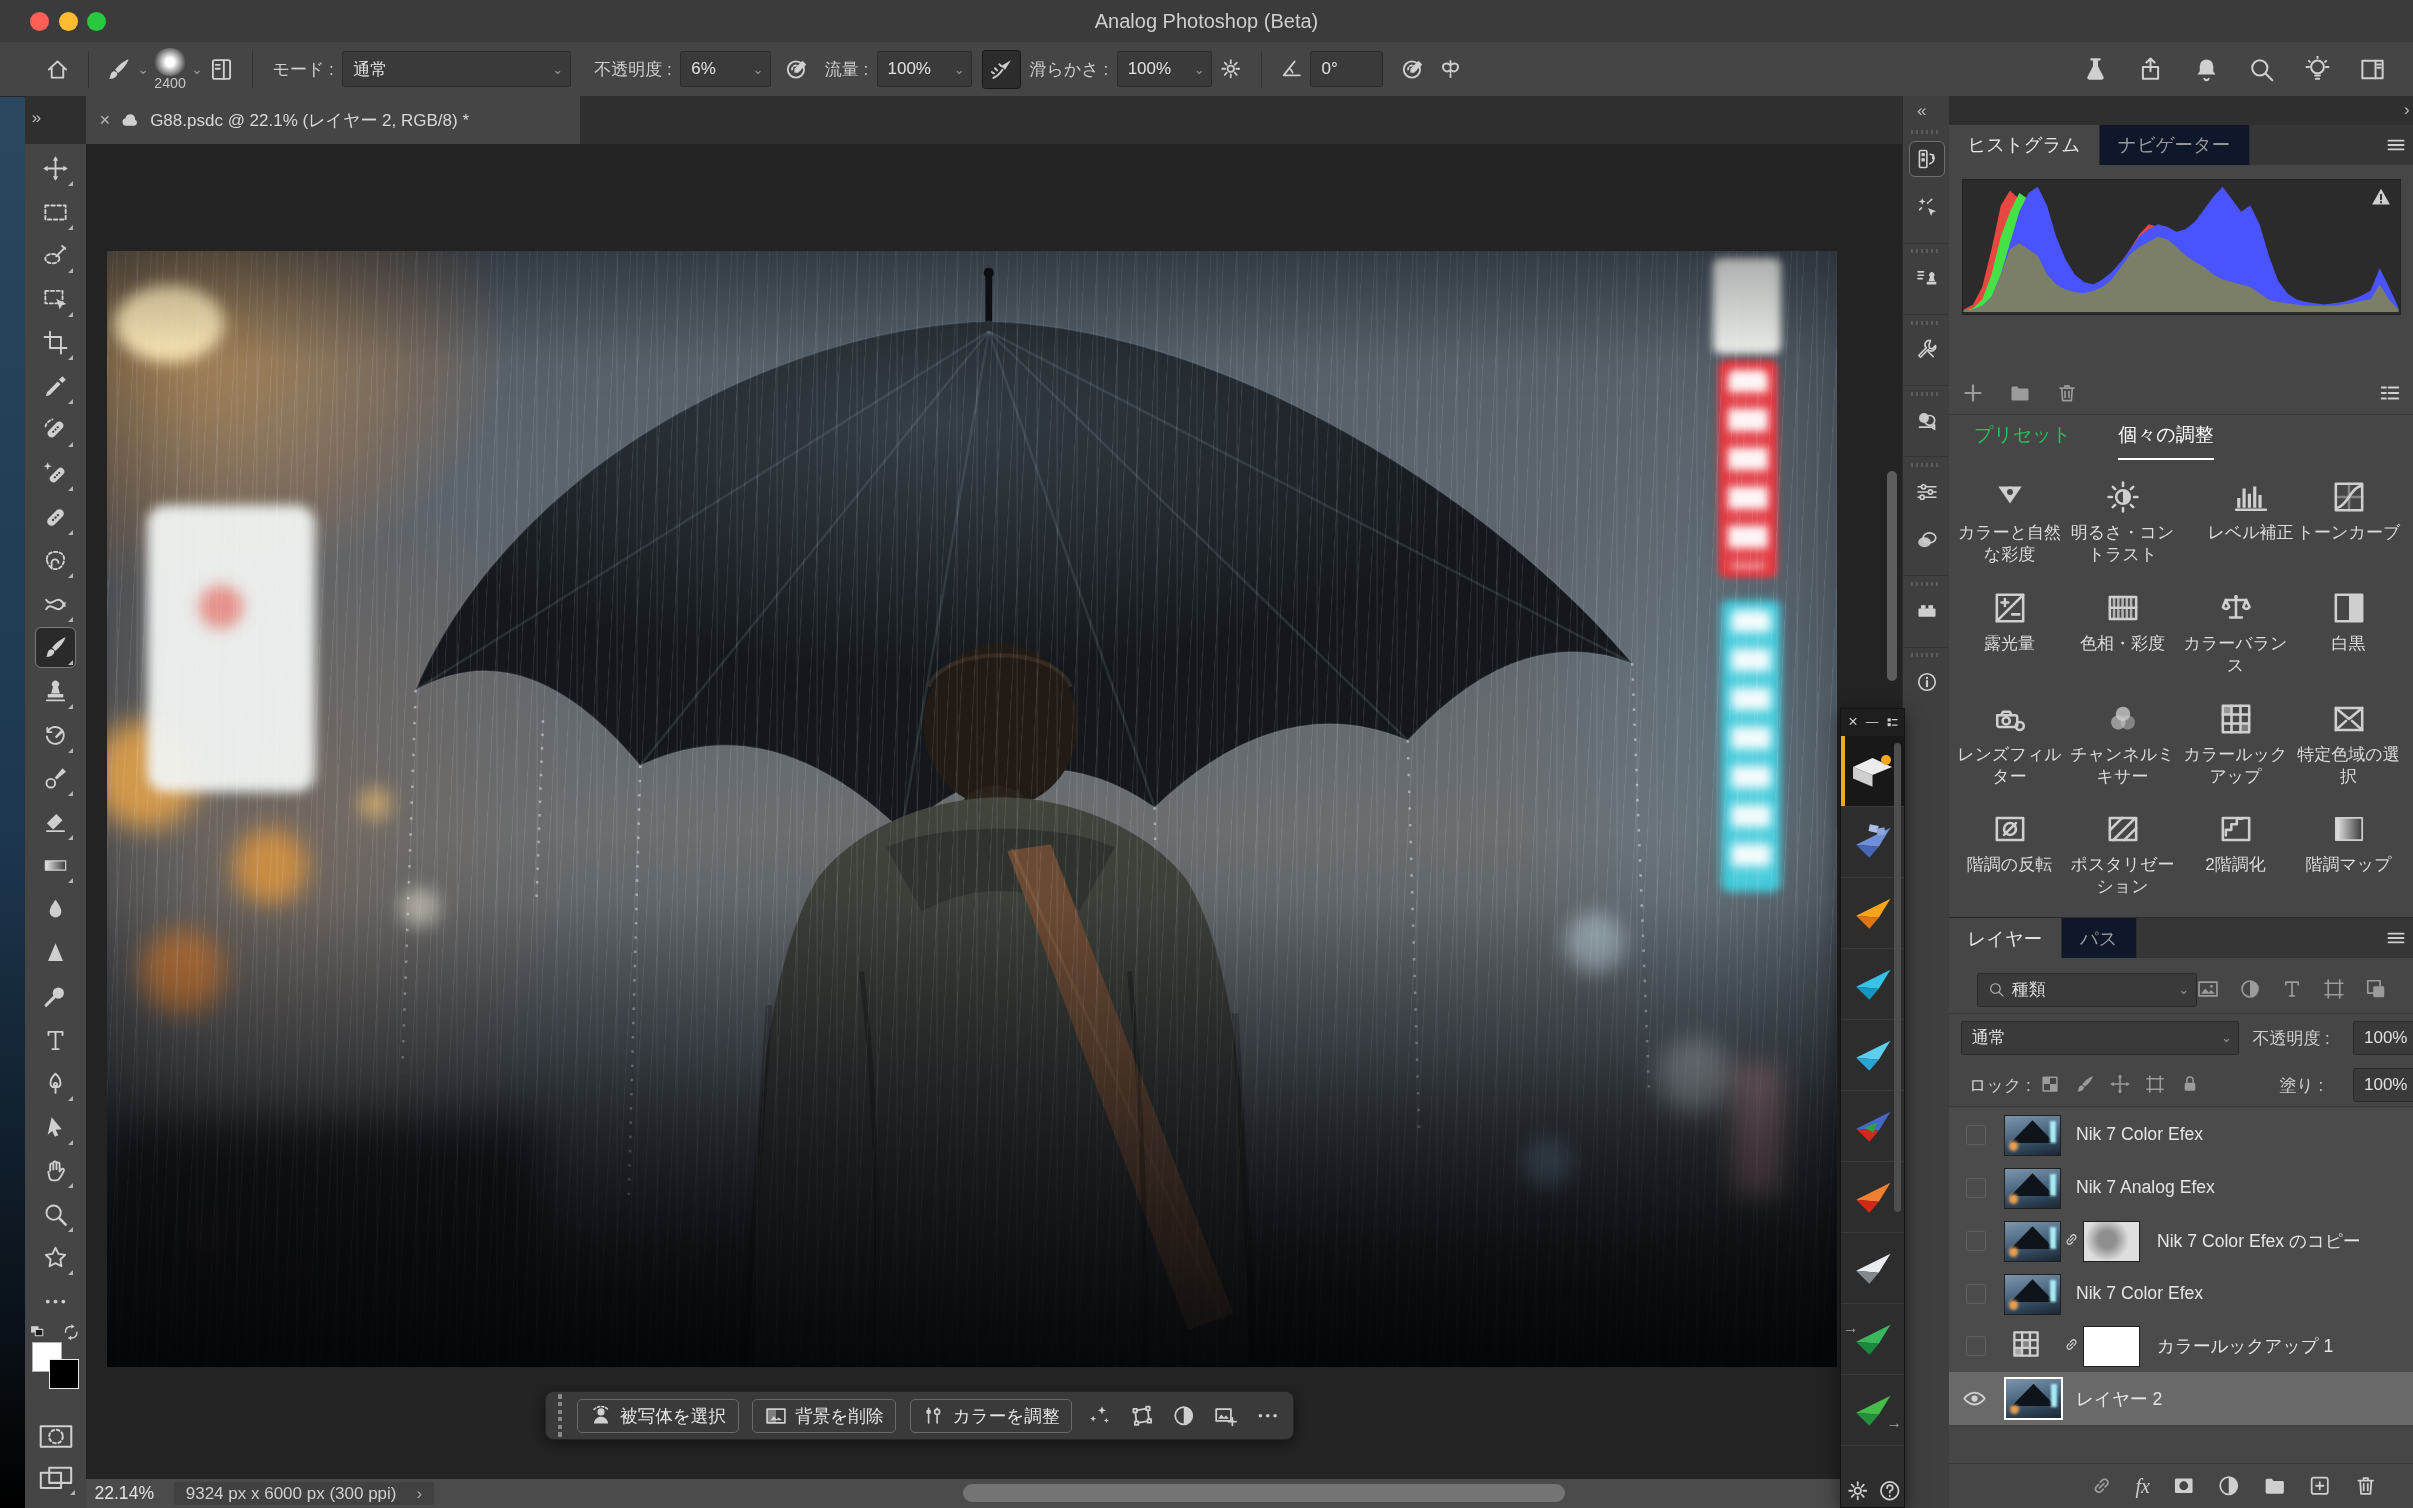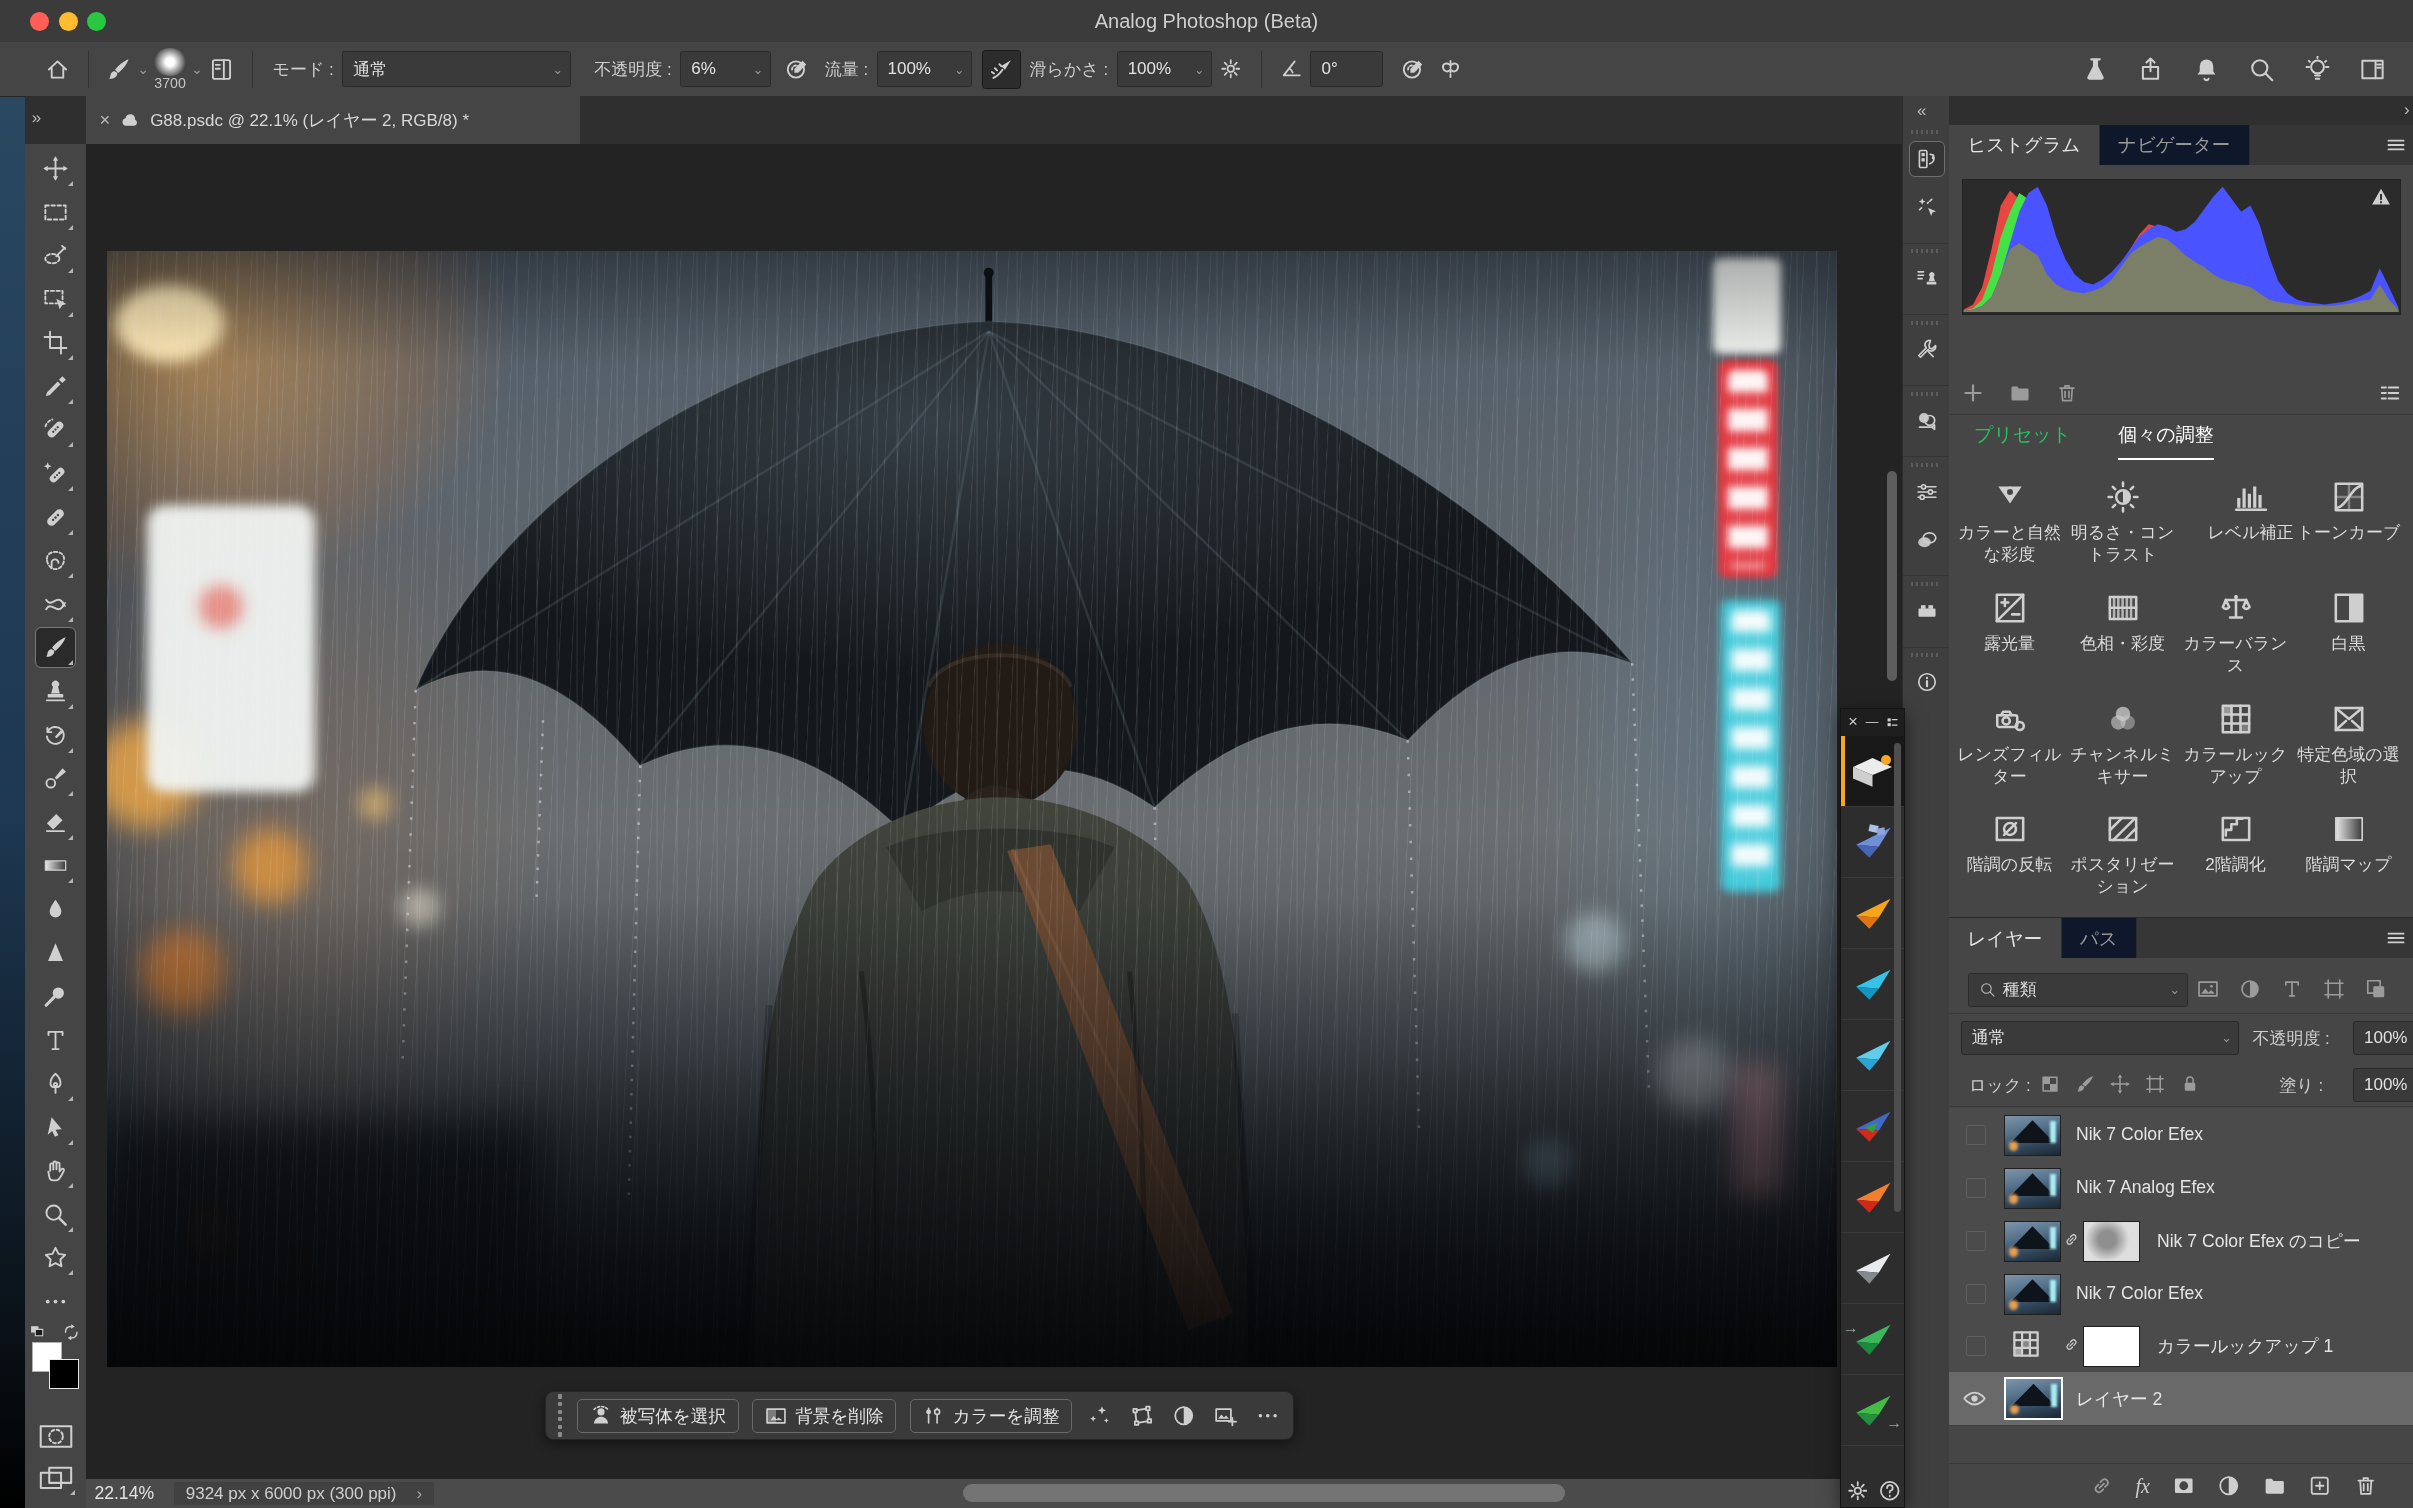--- a/index.html
+++ b/index.html
@@ -161,21 +161,21 @@
       <div class="ob-sep"></div>
       <div class="ic ob-ic">
         <svg width="25" height="25" viewBox="0 0 16 16" aria-hidden="true">
           <path class="f" d="M14.5 1.5C11 2.8 7.6 5.6 5.8 8.2l2 2C10.4 8.4 13.2 5 14.5 1.5z"></path>
           <path class="f" d="M5.2 8.9C3.8 9.3 3 10.3 2.8 12c-.1 1.2-.8 1.9-.8 1.9s2.4.4 3.9-.9c1-.8 1.5-1.9 1.3-2.9z"></path>
         </svg>
       </div>
       <div class="mini" style="color: rgb(154, 154, 154);">⌄</div>
       <div style="display: flex; flex-direction: column; align-items: center; margin: 0px 5px;">
         <div class="brush-dot"></div>
-        <div class="mini">3700</div>
+        <div class="mini">2400</div>
       </div>
       <div class="mini" style="color: rgb(154, 154, 154);">⌄</div>
       <div class="ic ob-ic">
         <svg width="25" height="25" viewBox="0 0 16 16" aria-hidden="true">
           <rect x="2.5" y="2" width="11" height="12" rx="1.2"></rect>
           <path d="M9.5 2v12M4.3 5h2.6M4.3 7.5h2.6"></path>
         </svg>
       </div>
       <div class="ob-sep"></div>
       <span class="ob-label">モード :</span>
@@ -992,21 +992,21 @@
           <div class="ptab">
             <span>パス</span>
           </div>
           <div class="ic pmenu">
             <svg width="20" height="20" viewBox="0 0 16 16" aria-hidden="true">
               <path d="M2 4.5h12M2 8h12M2 11.5h12" stroke-width="1.5"></path>
             </svg>
           </div>
         </div>
         <div class="lrow-ctl" style="top: 47px; height: 49px; border-bottom: 0.8px solid rgb(57, 57, 57);">
-          <div class="select" style="position: absolute; left: 19px; top: 7.5px; width: 201px; height: 32px;">
+          <div class="select" style="position: absolute; left: 28px; top: 7.5px; width: 201px; height: 32px;">
             <span style="display:flex;align-items:center;gap:6.7px">
               <svg width="17" height="17" viewBox="0 0 16 16" style="stroke:#bbb;fill:none">
                 <circle cx="7" cy="7" r="4.5"></circle>
                 <path d="M10.4 10.4l4 4"></path>
               </svg>
               <span>種類</span>
             </span>
             <span class="chev">⌄</span>
           </div>
           <div class="ic dim" style="position: absolute; top: 13.4px; left: 248px;">

